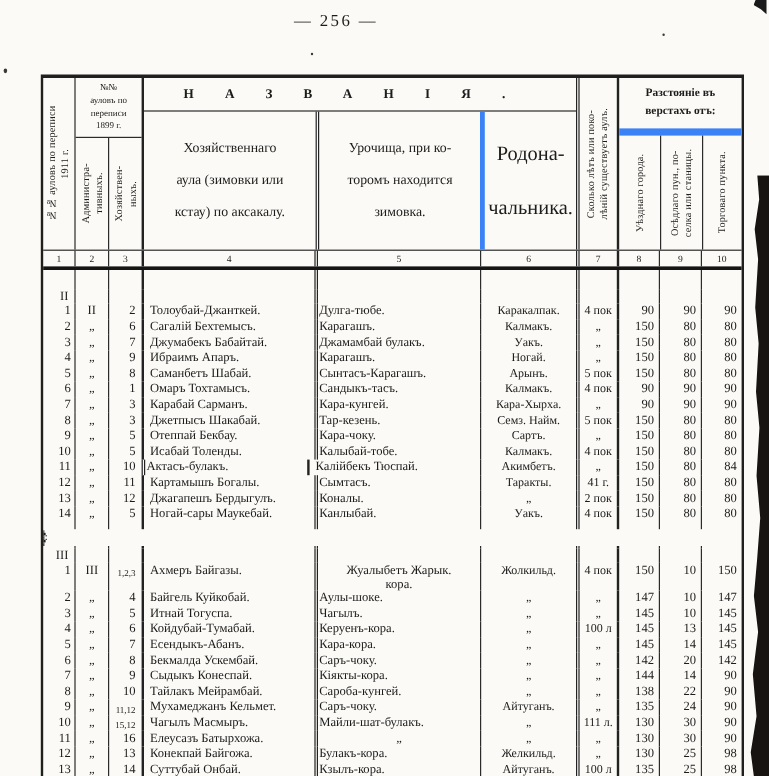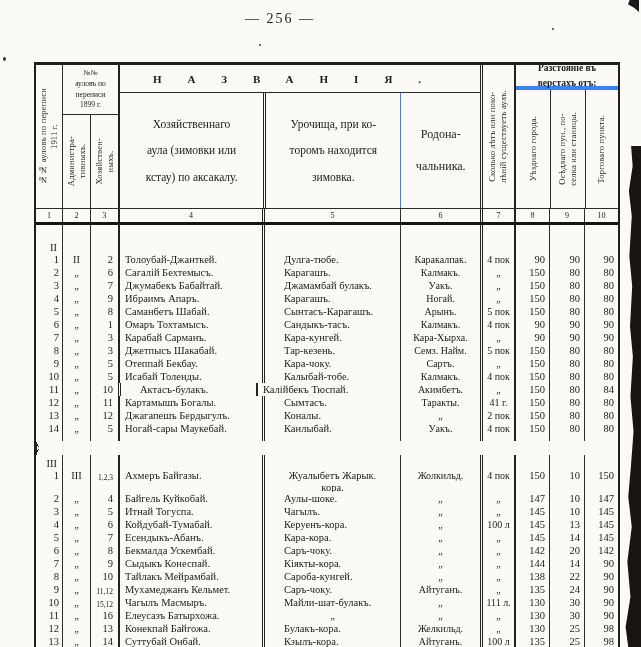--- a/index.html
+++ b/index.html
@@ -23,25 +23,25 @@
   .sub2{width:28px;display:flex;align-items:center;justify-content:center;}
   .sub3{width:28px;border-left:1px solid #2b2b2b;display:flex;align-items:center;justify-content:center;}
   .hg46{width:362px;border-left:2px solid #222;display:flex;flex-direction:column;}
   .hg46 .top{height:28px;border-bottom:1px solid #2b2b2b;display:flex;align-items:center;
              justify-content:center;font-weight:bold;font-size:11px;letter-spacing:26px;}
   .hg46 .bot{flex:1;display:flex;}
   .h4{width:144px;display:flex;align-items:center;justify-content:center;font-size:11.5px;
       line-height:2.3;white-space:pre-line;text-align:center;}
   .h5{width:138px;border-left:3px double #222;display:flex;align-items:center;justify-content:center;
       font-size:11.5px;line-height:2.3;white-space:pre-line;text-align:center;}
-  .h6{width:80px;border-left:1px solid #3b82f6;display:flex;align-items:center;justify-content:center;
-      font-size:12px;line-height:2.6;white-space:pre-line;text-align:center;}
+  .h6{width:80px;border-left:4px solid #3b82f6;display:flex;align-items:center;justify-content:center;
+      font-size:17px;line-height:2.6;white-space:pre-line;text-align:center;}
   .hg7{width:34px;border-left:3px double #222;display:flex;align-items:center;justify-content:center;}
   .hg810{width:104px;border-left:2px solid #222;display:flex;flex-direction:column;}
-  .hg810 .top{height:25px;border-bottom:4px solid #3b82f6;display:flex;align-items:center;
+  .hg810 .top{height:48px;border-bottom:6px solid #3b82f6;display:flex;align-items:center;
               justify-content:center;font-weight:bold;font-size:9.5px;line-height:1.55;
               white-space:pre-line;text-align:center;}
   .hg810 .bot{flex:1;display:flex;}
   .h8{width:35px;display:flex;align-items:center;justify-content:center;}
   .h9{width:35px;border-left:1px solid #2b2b2b;display:flex;align-items:center;justify-content:center;}
   .h10{width:34px;border-left:1px solid #2b2b2b;display:flex;align-items:center;justify-content:center;}
   
   .hnum{display:flex;height:17px;border-top:1px solid #2b2b2b;border-bottom:3px solid #151515;}
   .hnum .cell{display:flex;align-items:center;justify-content:center;font-size:8px;}
   
@@ -60,21 +60,21 @@
   .tbody .cell{display:flex;align-items:flex-start;overflow:hidden;
                font-size:10.5px;line-height:12px;padding-top:1px;}
   .data-row{height:13px;}
   .data-row.tall{height:23px;}
   .label-row{height:12px;}
   .totals-row{height:14px;flex-direction:column;}
   .tbody .c1{justify-content:flex-end;padding-right:3px;}
   .tbody .c2{justify-content:center;}
   .tbody .c3{justify-content:flex-end;padding-right:5px;}
   .tbody .c4{padding-left:5px;}
-  .tbody .c5{padding-left:19px;}
+  .tbody .c5{padding-left:1px;}
   .tbody .c6{justify-content:center;font-size:10px;}
   .tbody .c7{justify-content:center;font-size:10px;}
   .tbody .c8,.tbody .c9,.tbody .c10{justify-content:flex-end;padding-right:4px;}
   .tbody .cell.tiny{font-size:7.5px;padding-top:3px;}
   .tbody .cell.dash{justify-content:center;padding:1px 0 0 0;}
   .tbody .cell.wrapc{white-space:pre-line;justify-content:center;text-align:center;padding-left:0;}
   .tbody .cell.itogo{justify-content:flex-end;padding-right:10px;font-weight:bold;font-size:11px;}
   .label-row .c1{justify-content:flex-end;padding-right:5px;font-size:10.5px;}
   
   .scan-band{position:absolute;top:146px;right:0;width:22px;height:501px;background:#181411;

